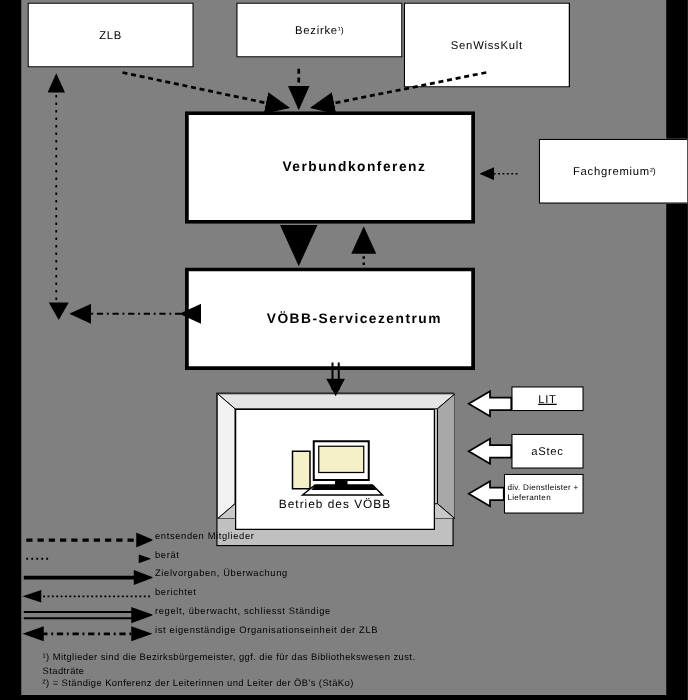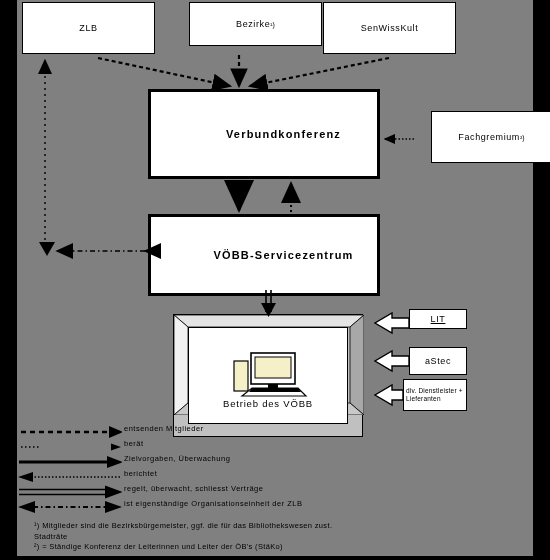--- a/index.html
+++ b/index.html
@@ -152,21 +152,21 @@
 
     <div class="box" style="left:5px; top:2px; width:133px; height:52px;">
       <span>ZLB</span>
     </div>
 
     <div class="box" style="left:156px; top:2px; width:133px; height:44px;margin-left:16px;">
       <span>Bezirke</span>
         <span class="sup">¹)</span>
     </div>
 
-    <div class="box" style="left:306px; top:2px; width:133px; height:52px;">
+    <div class="box" style="left:306px; top:2px; width:133px; height:68px;">
       <span>SenWissKult</span>
     </div>
 
     <div class="box thick bold" style="left:131px; top:89px; width:232px; height:90px; font-size:11px;">
       <span>Verbundkonferenz</span>
     </div>
 
     <div class="box" style="left:414px; top:111px; width:121px; height:52px;">
       <span>Fachgremium</span>
         <span class="sup">²)</span>
@@ -297,21 +297,21 @@
         </svg>
         <div class="legend-label">berichtet</div>
       </div>
 
       <div class="legend-row" style="top:62px;">
         <svg class="legend-art" viewBox="0 0 105 15">
           <line x1="2" y1="4.5" x2="92" y2="4.5" stroke="#000" stroke-width="1.6"></line>
           <line x1="2" y1="9.5" x2="92" y2="9.5" stroke="#000" stroke-width="1.6"></line>
           <polygon points="88,0.5 106,7 88,13.5" fill="#000"></polygon>
         </svg>
-        <div class="legend-label">regelt, überwacht, schliesst Verträge</div>
+        <div class="legend-label">regelt, überwacht, schliesst Ständige</div>
       </div>
 
       <div class="legend-row" style="top:77px;">
         <svg class="legend-art" viewBox="0 0 105 15">
           <line x1="16" y1="7" x2="90" y2="7" stroke="#000" stroke-width="2.2" stroke-dasharray="5,3,1.5,3"></line>
           <polygon points="18,1 18,13 1,7" fill="#000"></polygon>
           <polygon points="88,1 88,13 105,7" fill="#000"></polygon>
         </svg>
         <div class="legend-label">ist eigenständige Organisationseinheit der ZLB</div>
       </div>

